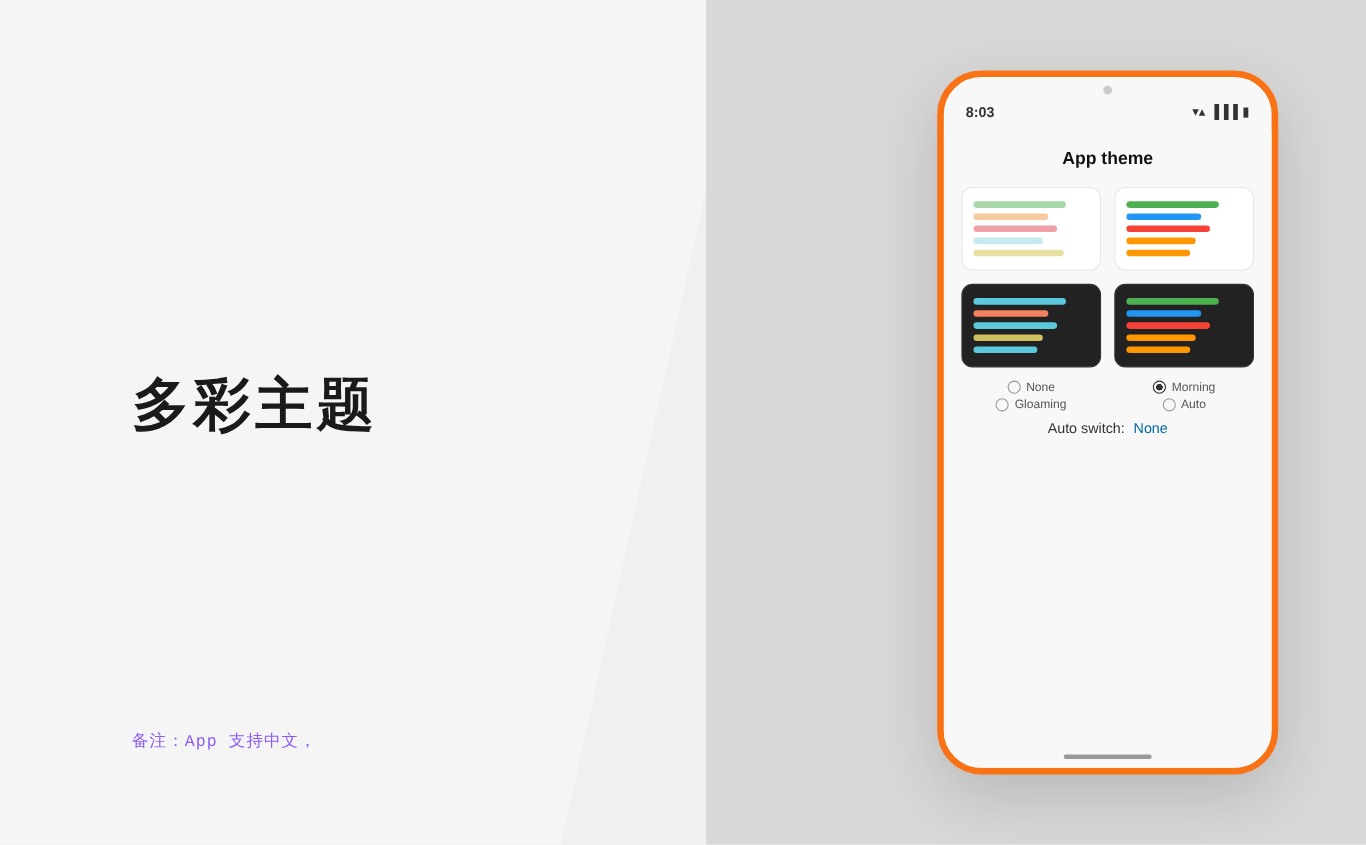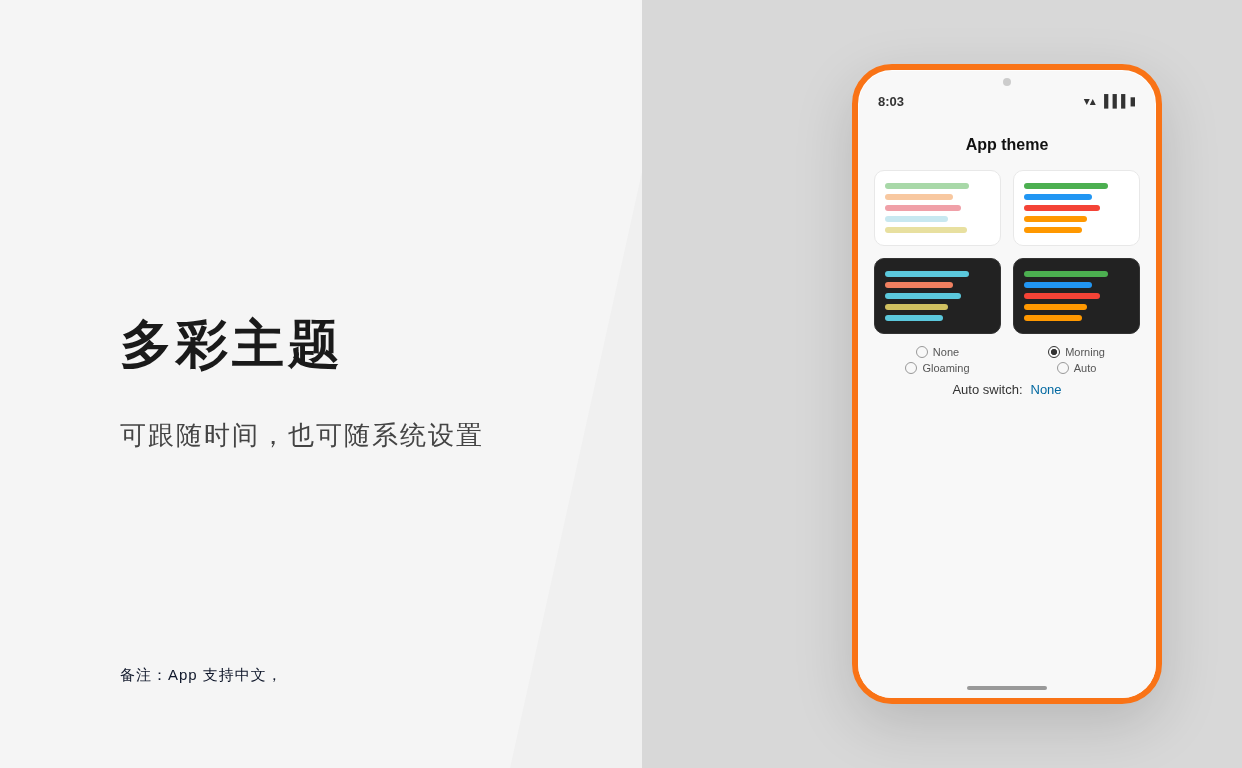--- a/index.html
+++ b/index.html
@@ -60,23 +60,24 @@
       line-height: 1.8;
       letter-spacing: 2px;
       margin-bottom: 0;
     }
 
     .note {
       position: absolute;
       bottom: 80px;
       left: 120px;
       font-size: 15px;
-      color: #0f172a;
+      color: #8b5cf6;
       line-height: 1.8;
       letter-spacing: 1px;
+      font-family: Liberation Mono, monospace;
     }
 
     
     .phone-container {
       position: absolute;
       right: 80px;
       top: 50%;
       transform: translateY(-50%);
       z-index: 3;
     }
@@ -285,21 +286,20 @@
   </style>
 </head>
 <body>
 
 <div class="bg-left"></div>
 <div class="bg-right"></div>
 
 <div class="left-content">
   <h1 class="main-title">多彩主题</h1>
   <div class="subtitle">
-    <div>可跟随时间，也可随系统设置</div>
   </div>
   <div class="note">
     <div>备注：App 支持中文，</div>
   </div>
 </div>
 
 <div class="phone-container">
   <div class="phone">
     <div class="phone-camera"></div>
 

